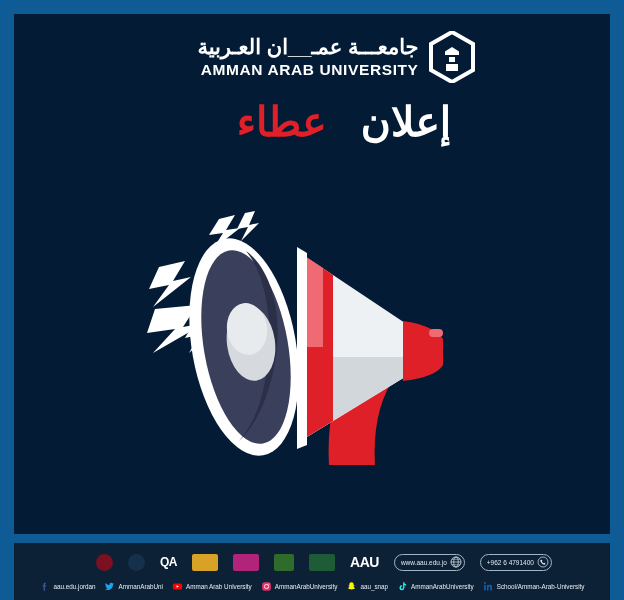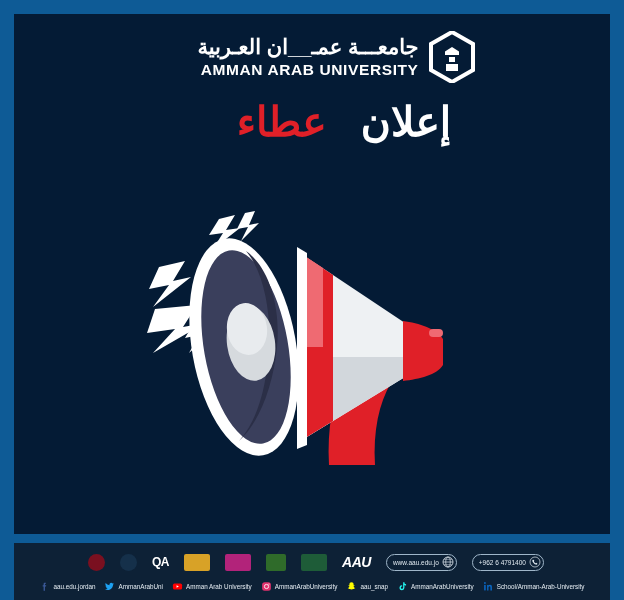--- a/index.html
+++ b/index.html
@@ -116,21 +116,21 @@
     position: absolute;
     left: 0;
     bottom: 0;
     width: 100%;
     height: 57px;
     background: #0d2136;
   }
   .badge-row {
     position: absolute;
     top: 9px;
-    left: 4px;
+    left: 12px;
     width: 100%;
     height: 20px;
     display: flex;
     align-items: center;
     justify-content: center;
     gap: 15px;
   }
   .badge {
     height: 17px;
     border-radius: 2px;
@@ -155,21 +155,20 @@
     color: #ffffff;
     font-size: 12px;
     font-weight: bold;
     letter-spacing: -0.5px;
   }
   .badge-aau {
     color: #ffffff;
     font-size: 14px;
     font-weight: bold;
     letter-spacing: -0.5px;
-    font-style: italic;
   }
   .pill {
     height: 15px;
     border: 1px solid #9fb6c9;
     border-radius: 9px;
     display: flex;
     align-items: center;
     gap: 3px;
     padding: 0 2px 0 6px;
     color: #dfe8ef;

